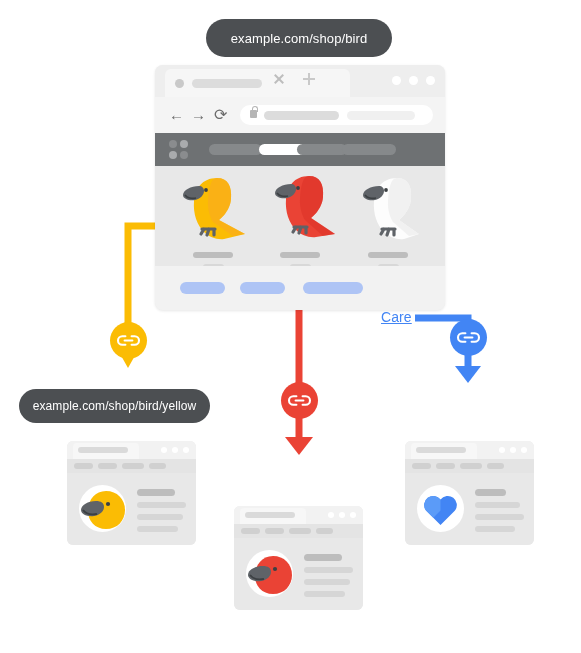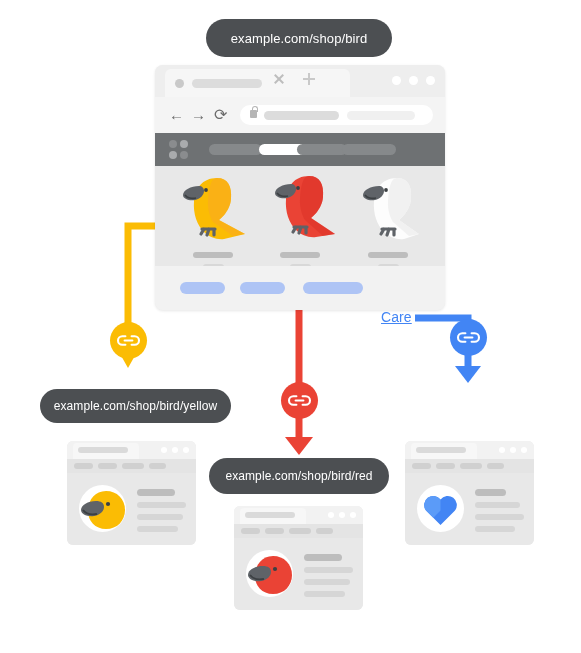--- a/index.html
+++ b/index.html
@@ -218,23 +218,22 @@
 
   <svg style="position:absolute;left:450px;top:319px;width:37px;height:37px;z-index:45;" viewBox="0 0 37 37">
     <circle cx="18.5" cy="18.5" r="18.5" fill="#4285f4"></circle>
     <g fill="none" stroke="#ffffff" stroke-width="2.1" stroke-linecap="round">
       <path d="M15.4 14.2 h-3.1 a4.3 4.3 0 0 0 0 8.6 h3.1"></path>
       <path d="M21.6 14.2 h3.1 a4.3 4.3 0 0 1 0 8.6 h-3.1"></path>
       <path d="M14.6 18.5 h7.8"></path>
     </g>
   </svg>
 
-  <div class="url-pill" style="left:40px;top:389px;width:191px;height:34px;font-size:12px;">example.com/shop/bird/yellow</div>
-
-  <div class="url-pill" style="left:209px;top:458px;width:180px;height:36px;font-size:12px;">example.com/shop/bird/red</div>
+  <div class="url-pill" style="left:19px;top:389px;width:191px;height:34px;font-size:12px;">example.com/shop/bird/yellow</div>
+
 
 
   <div class="card" style="left:67px;top:441px;width:129px;height:104px;">
     <div class="c-tabstrip">
       <div class="c-tab"></div>
       <span class="c-tabbar"></span>
       <span class="c-wdots">
         <i></i>
         <i></i>
         <i></i>

